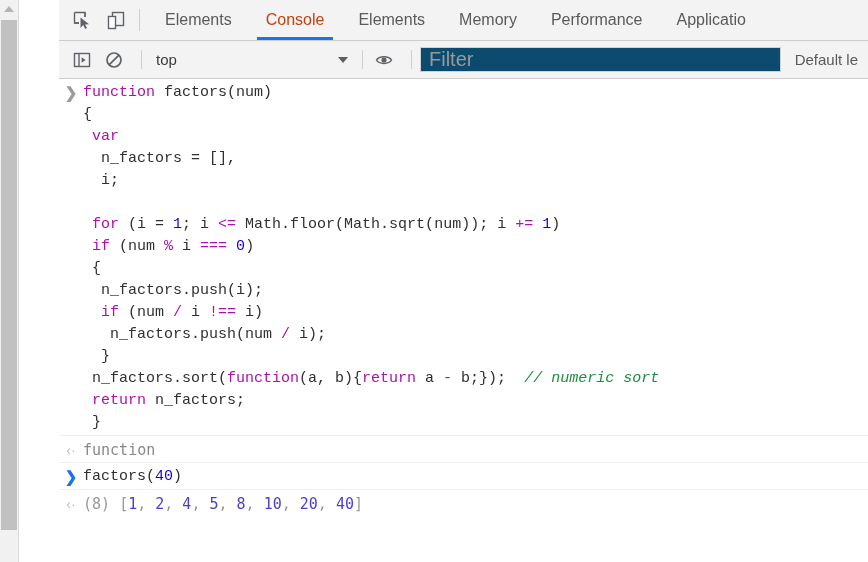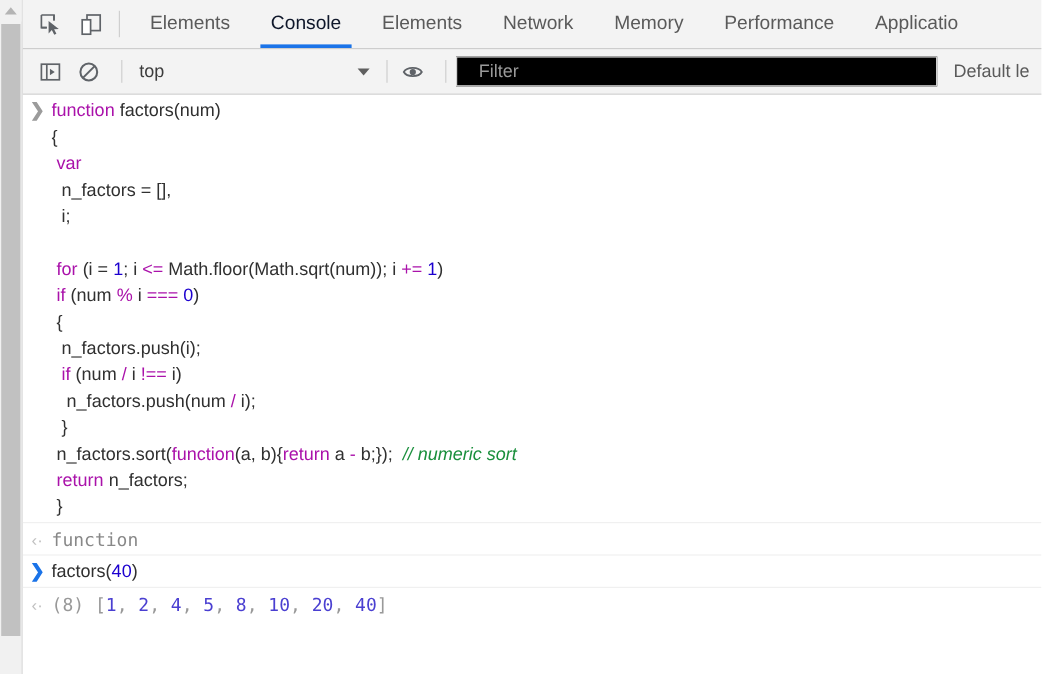--- a/index.html
+++ b/index.html
@@ -13,20 +13,21 @@
     font-family: "Liberation Sans", sans-serif;
     overflow: hidden;
     position: relative;
   }
 
   
   #app {
     position: absolute;
     inset: 0;
     display: flex;
+    gap: 40px;
   }
   .outer-scrollbar {
     width: 18px;
     height: 562px;
     background: #f1f1f1;
     border-right: 1px solid #d9d9d9;
     position: relative;
     flex: 0 0 18px;
   }
   .sb-arrow-up {
@@ -100,21 +101,21 @@
     display: flex;
     align-items: center;
     padding: 0 17px;
     font-size: 16px;
     color: #5a5a5a;
     white-space: nowrap;
     position: relative;
     font-family: "Liberation Sans", sans-serif;
   }
   .tab.active {
-    color: #0f172a;
+    color: #c2410c;
   }
   .tab.active::after {
     content: "";
     position: absolute;
     left: 8px; right: 8px;
     bottom: 0;
     height: 3px;
     background: #1a73e8;
   }
 
@@ -159,25 +160,25 @@
   .caret {
     width: 0; height: 0;
     border-left: 5px solid transparent;
     border-right: 5px solid transparent;
     border-top: 6px solid #5f5f5f;
     margin-left: 6px;
   }
   .filter-input {
     flex: 1 1 auto;
     height: 23px;
-    background: #000000;
+    background: #0c4a6e;
     border: 1px solid #d0d0d0;
-    font-size: 15px;
+    font-size: 20px;
     color: #9a9a9a;
-    padding: 0 18px;
+    padding: 0 8px;
     line-height: 23px;
     font-family: "Liberation Sans", sans-serif;
     min-width: 0;
   }
   .filter-input::placeholder { color: #9a9a9a; opacity: 1; }
   .levels {
     flex: 0 0 auto;
     font-size: 15px;
     color: #5a5a5a;
     padding: 0 10px 0 14px;
@@ -207,21 +208,21 @@
     line-height: 22px;
     padding-top: 2px;
     font-family: "Liberation Sans", sans-serif;
     user-select: none;
   }
   .gutter.in-gray { color: #9b9b9b; font-weight: bold; }
   .gutter.in-blue { color: #1a73e8; font-weight: bold; }
   .gutter.out     { color: #c0c0c0; font-size: 14px; }
   .code {
     flex: 1 1 auto;
-    font-family: Liberation Sans, sans-serif;
+    font-family: Liberation Mono, monospace;
     font-size: 15px;
     line-height: 22px;
     white-space: pre;
     color: #303030;
     padding-top: 2px;
     overflow: hidden;
   }
   .out-text {
     flex: 1 1 auto;
     font-family: "DejaVu Sans Mono", monospace;
@@ -273,23 +274,20 @@
       <div class="tb-sep"></div>
       <div class="tabs">
         <div class="tab">
             <span>Elements</span>
           </div>
         <div class="tab active">
             <span>Console</span>
           </div>
         <div class="tab">
             <span>Elements</span>
-          </div>
-        <div class="tab">
-            <span>Network</span>
           </div>
         <div class="tab">
             <span>Memory</span>
           </div>
         <div class="tab">
             <span>Performance</span>
           </div>
         <div class="tab">
             <span>Applicatio</span>
           </div>

